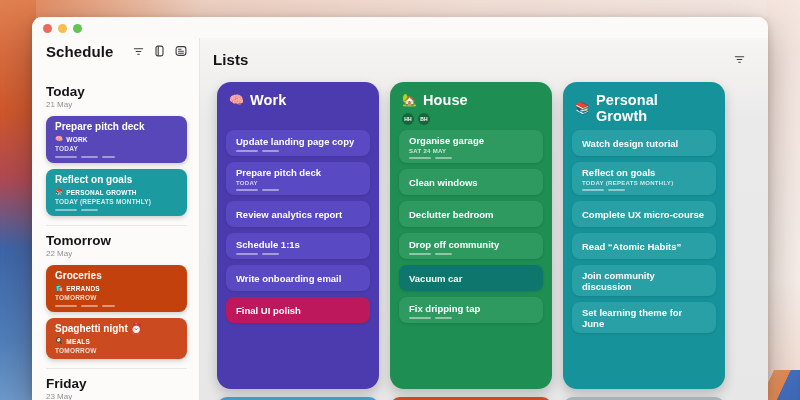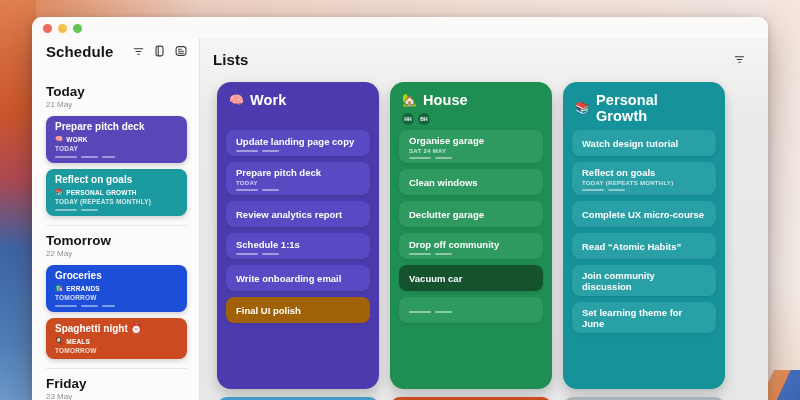--- a/index.html
+++ b/index.html
@@ -155,21 +155,21 @@
               <span class="dashes">
                 <span class="dash" style="width: 22px;"></span>
                 <span class="dash" style="width: 17px;"></span>
               </span>
             </div>
           </div>
           <div class="divider"></div>
           <div class="section">
             <div class="section-day">Tomorrow</div>
             <div class="section-date">22 May</div>
-            <div class="task-card" style="background: #1d4ed8;">
+            <div class="task-card" style="background: #c2410c;">
               <div class="task-title">Groceries</div>
               <div class="task-meta">
                 <span class="emoji">🛍️</span>
                 <span>ERRANDS</span>
               </div>
               <div class="task-when">TOMORROW</div>
               <span class="dashes">
                 <span class="dash" style="width: 22px;"></span>
                 <span class="dash" style="width: 17px;"></span>
                 <span class="dash" style="width: 13px;"></span>
@@ -235,21 +235,21 @@
               <div class="list-item" style="background: rgb(89, 73, 194);">
                 <div class="item-title">Schedule 1:1s</div>
                 <span class="dashes">
                   <span class="dash" style="width: 22px;"></span>
                   <span class="dash" style="width: 17px;"></span>
                 </span>
               </div>
               <div class="list-item" style="background: rgb(89, 73, 194);">
                 <div class="item-title">Write onboarding email</div>
               </div>
-              <div class="list-item" style="background: #a16207;">
+              <div class="list-item" style="background: #be185d;">
                 <div class="item-title">Final UI polish</div>
               </div>
             </div>
             <div class="list-col" style="background: rgb(31, 142, 82);">
               <div class="col-header">
                 <div class="col-title-row">
                   <span class="col-emoji">🏡</span>
                   <span class="col-name">House</span>
                 </div>
                 <div class="avatars">
@@ -262,33 +262,34 @@
                 <div class="item-when">SAT 24 MAY</div>
                 <span class="dashes">
                   <span class="dash" style="width: 22px;"></span>
                   <span class="dash" style="width: 17px;"></span>
                 </span>
               </div>
               <div class="list-item" style="background: rgb(47, 154, 96);">
                 <div class="item-title">Clean windows</div>
               </div>
               <div class="list-item" style="background: rgb(47, 154, 96);">
-                <div class="item-title">Declutter garage</div>
+                <div class="item-title">Declutter bedroom</div>
               </div>
               <div class="list-item" style="background: rgb(47, 154, 96);">
                 <div class="item-title">Drop off community</div>
                 <span class="dashes">
                   <span class="dash" style="width: 22px;"></span>
                   <span class="dash" style="width: 17px;"></span>
                 </span>
               </div>
-              <div class="list-item" style="background: #14532d;">
+              <div class="list-item" style="background: #0f766e;">
                 <div class="item-title">Vacuum car</div>
               </div>
               <div class="list-item" style="background: rgb(47, 154, 96);">
+                <div class="item-title">Fix dripping tap</div>
                 <span class="dashes">
                   <span class="dash" style="width: 22px;"></span>
                   <span class="dash" style="width: 17px;"></span>
                 </span>
               </div>
             </div>
             <div class="list-col" style="background: rgb(22, 147, 154);">
               <div class="col-header">
                 <div class="col-title-row">
                   <span class="col-emoji">📚</span>

